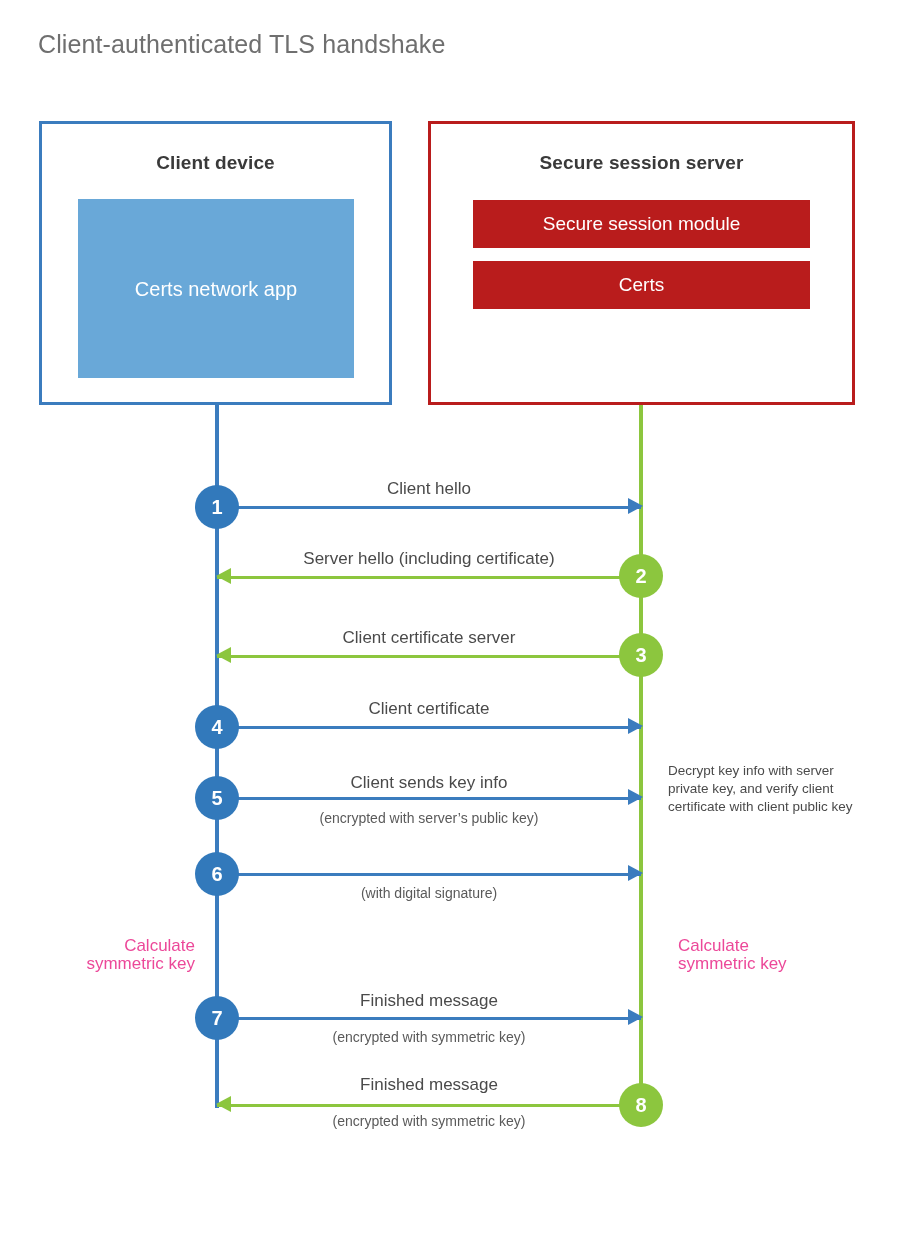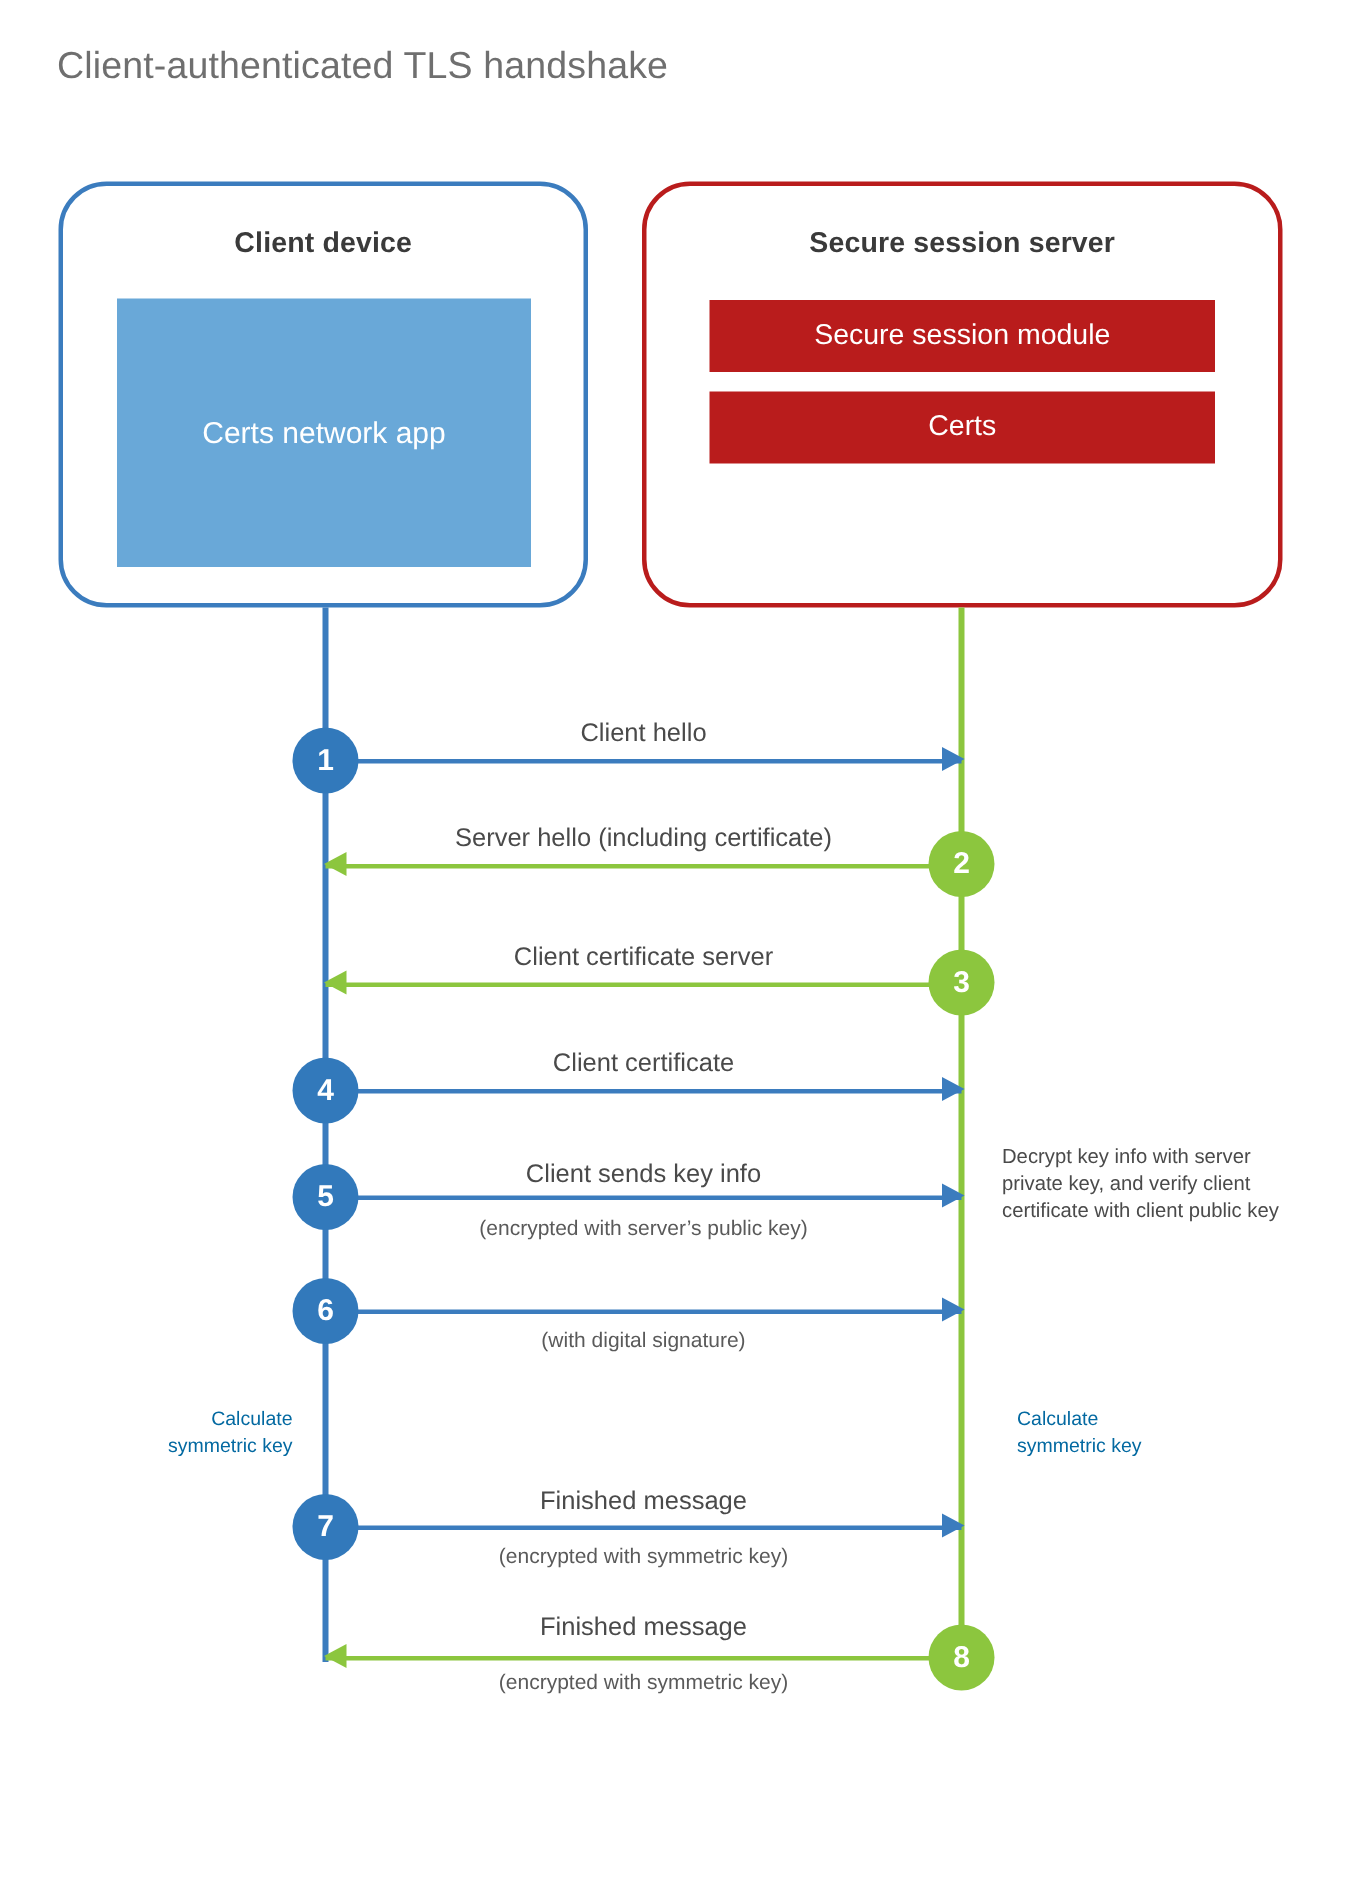--- a/index.html
+++ b/index.html
@@ -26,21 +26,20 @@
     font-weight: 400;
     color: #6f6f6f;
     letter-spacing: 0.1px;
     white-space: nowrap;
   }
 
   
   .actor-box {
     position: absolute;
     background: #ffffff;
-    border-radius: 32px;
   }
   .actor-box.client {
     left: 39px; top: 121px;
     width: 353px; height: 284px;
     border: 3px solid #3b7cbe;
   }
   .actor-box.server {
     left: 428px; top: 121px;
     width: 427px; height: 284px;
     border: 3px solid #b91c1c;
@@ -182,23 +181,23 @@
     color: #4a4a4a;
   }
   .side-note.right-note {
     left: 668px;
     top: 762px;
     width: 190px;
     text-align: left;
   }
   .calc-note {
     position: absolute;
-    font-size: 13px;
+    font-size: 17px;
     line-height: 18px;
-    color: #0369a1;
+    color: #ec4899;
     white-space: pre-line;
   }
   .calc-note.left-calc {
     left: 40px;
     top: 937px;
     width: 155px;
     text-align: right;
   }
   .calc-note.right-calc {
     left: 678px;

